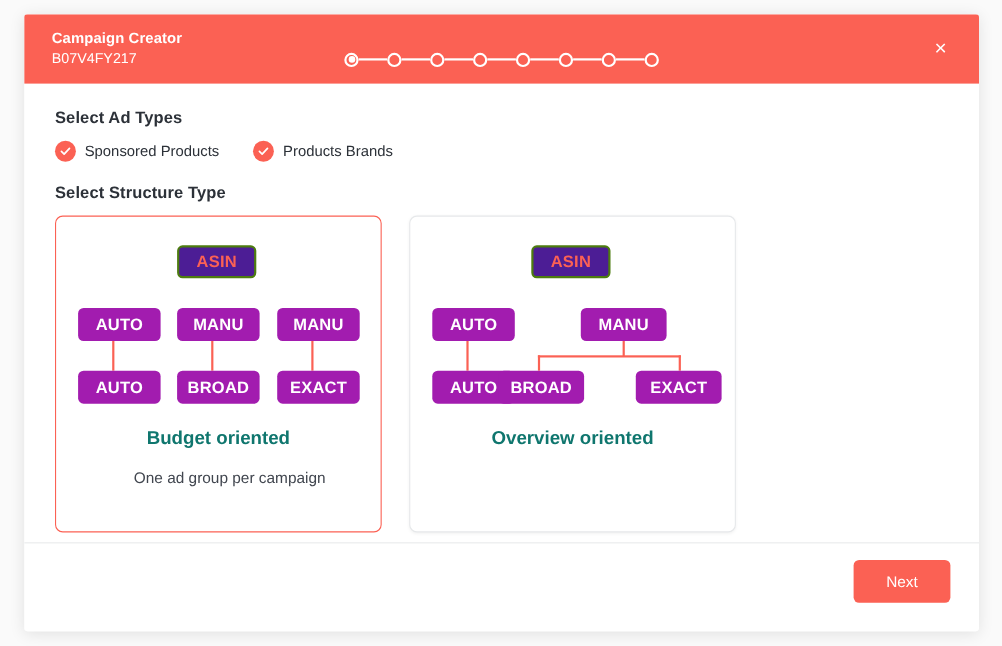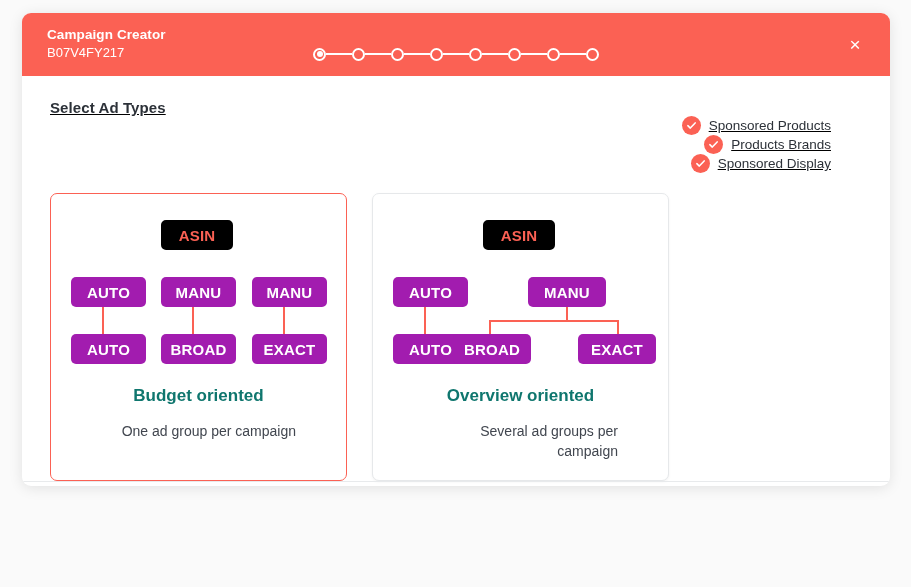--- a/index.html
+++ b/index.html
@@ -10,28 +10,27 @@
     background: #fafafa;
     font-family: "Liberation Sans", sans-serif;
     overflow: hidden;
   }
 
   #dialog {
     position: absolute;
     left: 22px;
     top: 13px;
     width: 868px;
-    height: 473px;
+    height: 561px;
     background: #ffffff;
-    border-radius: 9px;
+    border-radius: 3px;
     box-shadow: 0 2px 14px rgba(0,0,0,0.10);
     overflow: hidden;
     display: flex;
     flex-direction: column;
-    text-decoration: underline;
   }
 
   
   #header {
     position: relative;
     height: 63px;
     flex: 0 0 63px;
     background: #fb6154;
     display: flex;
     align-items: center;
@@ -116,23 +115,23 @@
 
   .section-label {
     font-size: 15px;
     font-weight: bold;
     color: #2c3138;
     letter-spacing: 0.1px;
   }
 
   #adtypes {
     display: flex;
-    align-items: flex-end;
+    align-items: flex-start;
+    margin-top: 12px;
     margin-bottom: 20px;
-    flex-direction: column;
   }
   .adtype {
     display: flex;
     align-items: center;
     margin-right: 31px;
     cursor: pointer;
   }
   .check-circle {
     width: 19px; height: 19px;
     border-radius: 50%;
@@ -177,22 +176,22 @@
     background: #a21caf;
     color: #ffffff;
     font-size: 15px;
     font-weight: bold;
     display: flex;
     align-items: center;
     justify-content: center;
     letter-spacing: 0.2px;
   }
   .node.outline {
-    background: #000000;
-    border: 2px solid #000000;
+    background: #4c1d95;
+    border: 2px solid #4d7c0f;
     color: #fb6154;
   }
   .conn {
     position: absolute;
     background: #fb6154;
   }
 
   .card-title {
     position: absolute;
     left: 0; right: 0;
@@ -284,30 +283,23 @@
 
       <div class="adtype">
         <span class="check-circle">
           <svg width="11" height="11" viewBox="0 0 12 12">
               <path d="M2 6.2 L4.7 8.8 L10 3.2" fill="none" stroke="#ffffff" stroke-width="1.7" stroke-linecap="round" stroke-linejoin="round"></path>
             </svg>
         </span>
         <span class="adtype-label">Products Brands</span>
       </div>
 
-      <div class="adtype">
-        <span class="check-circle">
-          <svg width="11" height="11" viewBox="0 0 12 12">
-              <path d="M2 6.2 L4.7 8.8 L10 3.2" fill="none" stroke="#ffffff" stroke-width="1.7" stroke-linecap="round" stroke-linejoin="round"></path>
-            </svg>
-        </span>
-        <span class="adtype-label">Sponsored Display</span>
-      </div>
     </div>
 
+    <div class="section-label">Select Structure Type</div>
 
     <div id="cards">
 
       <div class="struct-card selected">
         <div class="tree">
 
           <div class="node outline" style="left:110px; top:26px; width:72px;">ASIN</div>
 
           <div class="node" style="left:20px; top:83px; width:75px;">AUTO</div>
           <div class="node" style="left:110px; top:83px; width:75px;">MANU</div>
@@ -340,21 +332,20 @@
           <div class="conn" style="left:116px; top:126px; width:130px; height:2px;"></div>
           <div class="conn" style="left:116px; top:126px; width:2px; height:14px;"></div>
           <div class="conn" style="left:244px; top:126px; width:2px; height:14px;"></div>
 
           <div class="node" style="left:20px; top:140px; width:75px;">AUTO</div>
           <div class="node" style="left:80px; top:140px; width:78px;">BROAD</div>
           <div class="node" style="left:205px; top:140px; width:78px;">EXACT</div>
         </div>
 
         <div class="card-title">Overview oriented</div>
-        <div class="card-desc">Several ad groups per campaign</div>
       </div>
 
     </div>
   </div>
 
   <div id="footer">
     <button id="next-btn">Next</button>
   </div>
 
 </div>

